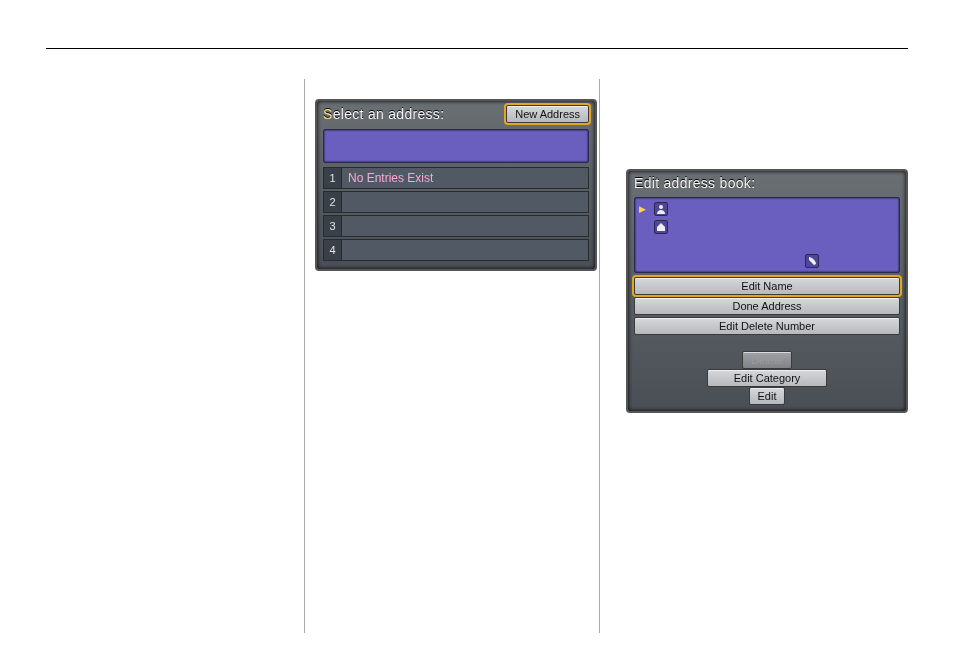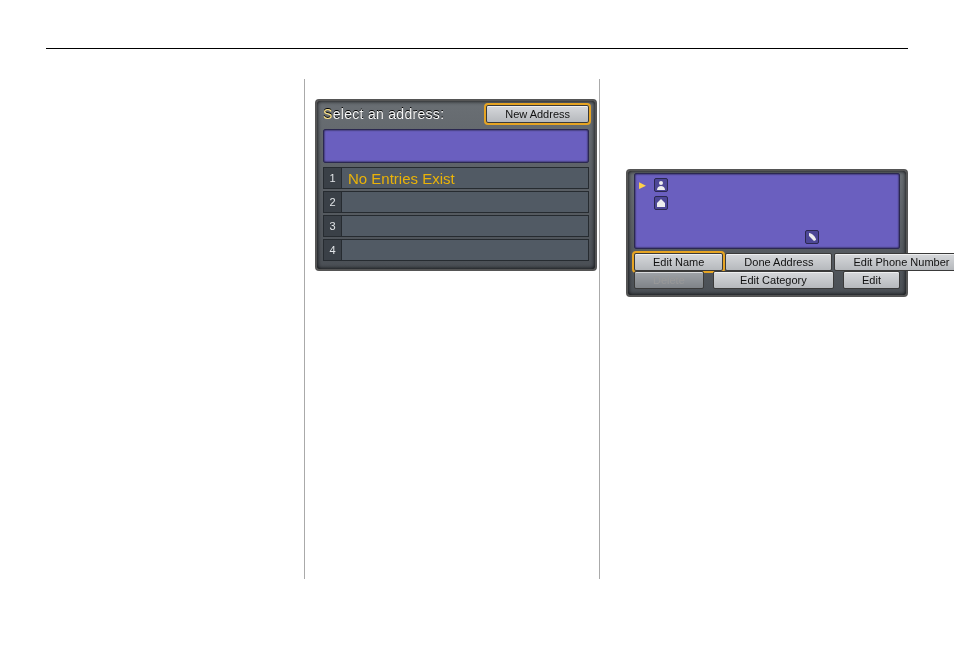--- a/index.html
+++ b/index.html
@@ -10,37 +10,37 @@
   .col { display: flex; flex-direction: column; }
   .col-left  { width: 260px; }
   .col-mid   { width: 296px; border-left: 1px solid #aaa; border-right: 1px solid #aaa; padding: 0 10px; }
   .col-right { width: 296px; padding: 0 0 0 10px; }
   .col-spacer { height: 500px; }
   
   .device { width: 282px; border: 2px solid #555; background: linear-gradient(#6a6f74,#4a4f55); border-radius: 4px; box-shadow: inset 0 0 4px #000; font-family: "Arial Narrow", Arial, sans-serif; }
   .dev-header { display: flex; align-items: center; justify-content: space-between; padding: 4px 6px; }
   .dev-title { color: #f5f5f5; font-size: 14px; text-shadow: 0 -1px 0 #000; letter-spacing: 0.3px; }
   .dev-title .hl { color: #ffe58a; }
-  .btn { display: inline-flex; align-items: center; justify-content: center; background: linear-gradient(#d6d8db,#b6b9bd); border: 1px solid #3a3a3a; border-radius: 2px; font-size: 11px; padding: 2px 18px; color: #111; height: 18px; box-shadow: inset 0 1px 0 rgba(255,255,255,.6); white-space: nowrap; }
+  .btn { display: inline-flex; align-items: center; justify-content: center; background: linear-gradient(#d6d8db,#b6b9bd); border: 1px solid #3a3a3a; border-radius: 2px; font-size: 11px; padding: 2px 8px; color: #111; height: 18px; box-shadow: inset 0 1px 0 rgba(255,255,255,.6); white-space: nowrap; }
   .btn.sel { outline: 2px solid #e6a423; outline-offset: 0; }
   .btn.disabled { color: #999; background: linear-gradient(#9fa3a8,#7f8388); }
   .purple-field { background: #6a5fbf; border: 1px solid #2b2850; height: 34px; margin: 2px 6px 4px 6px; border-radius: 2px; box-shadow: inset 0 0 2px #000; }
   .list { margin: 0 6px 8px 6px; }
   .row { display: flex; align-items: stretch; height: 22px; margin-bottom: 2px; }
   .row .num { width: 18px; background: #3a4047; color: #e2e5e8; font-size: 11px; display:flex; align-items:center; justify-content:center; border: 1px solid #262b30; border-right: none; }
-  .row .cell { flex: 1; background: #515a64; color: #eab308; font-size: 15px; padding: 0 6px; display:flex; align-items:center; border: 1px solid #262b30; }
+  .row .cell { flex: 1; background: #515a64; color: #f9a8d4; font-size: 12px; padding: 0 6px; display:flex; align-items:center; border: 1px solid #262b30; }
   
   .editbox { background: #6a5fbf; border: 1px solid #2b2850; margin: 2px 6px 4px 6px; border-radius: 2px; box-shadow: inset 0 0 2px #000; padding: 4px 5px 6px 5px; position: relative; height: 76px; }
   .marker { position: absolute; left: 4px; top: 6px; color: #ffd24a; font-size: 9px; }
   .ico { width: 14px; height: 14px; display:inline-flex; align-items:center; justify-content:center; color:#ddd; font-size:10px; background:#4d4796; border:1px solid #2b2850; border-radius:2px; }
   .ico-row { display:flex; gap:4px; margin-bottom:4px; }
   .phone-ico { position:absolute; left: 170px; bottom: 4px; }
-  .btn-row { display:flex; gap:2px; margin: 0 6px 0 6px; }
+  .btn-row { display:flex; gap:2px; margin: 0 6px 16px 6px; flex-direction: column; }
   .btn-row .btn { flex: none; }
-  .btn-row2 { display:flex; justify-content: space-between; align-items:center; margin: 0 6px 6px 6px; }
+  .btn-row2 { display:flex; justify-content: space-between; align-items:center; margin: 0 6px 6px 6px; flex-direction: column; }
   .btn.wide { padding: 2px 26px; }
 </style>
 </head>
 <body>
 <div class="page">
 
   <hr class="top-rule">
 
   <div class="columns">
 
@@ -76,20 +76,23 @@
             <div class="cell"></div>
           </div>
         </div>
       </div>
       <div style="height:260px"></div>
     </div>
 
     <div class="col col-right">
       <div style="height:90px"></div>
       <div class="device">
+        <div class="dev-header">
+          <div class="dev-title">Edit address book:</div>
+        </div>
         <div class="editbox">
           <span class="marker">▶</span>
           <div style="margin-left:14px">
             <div class="ico-row">
               <span class="ico">
                   <svg width="10" height="10" viewBox="0 0 10 10">
                     <circle cx="5" cy="3" r="2" fill="#eee"></circle>
                     <path d="M1 10c0-2.5 2-4 4-4s4 1.5 4 4" fill="#eee"></path>
                   </svg>
                 </span>
@@ -104,21 +107,21 @@
           </div>
           <span class="ico phone-ico">
               <svg width="10" height="10" viewBox="0 0 10 10">
                 <path d="M2 1c3 0 7 4 7 7l-2 1c-1-1-4-4-5-5z" fill="#eee"></path>
               </svg>
             </span>
         </div>
         <div class="btn-row">
           <div class="btn sel">Edit Name</div>
           <div class="btn">Done Address</div>
-          <div class="btn">Edit Phone Number</div>
+          <div class="btn">Edit Delete Number</div>
         </div>
         <div class="btn-row2">
           <div class="btn disabled">Delete</div>
           <div class="btn wide">Edit Category</div>
           <div class="btn">Edit</div>
         </div>
       </div>
       <div style="height:220px"></div>
     </div>
 

